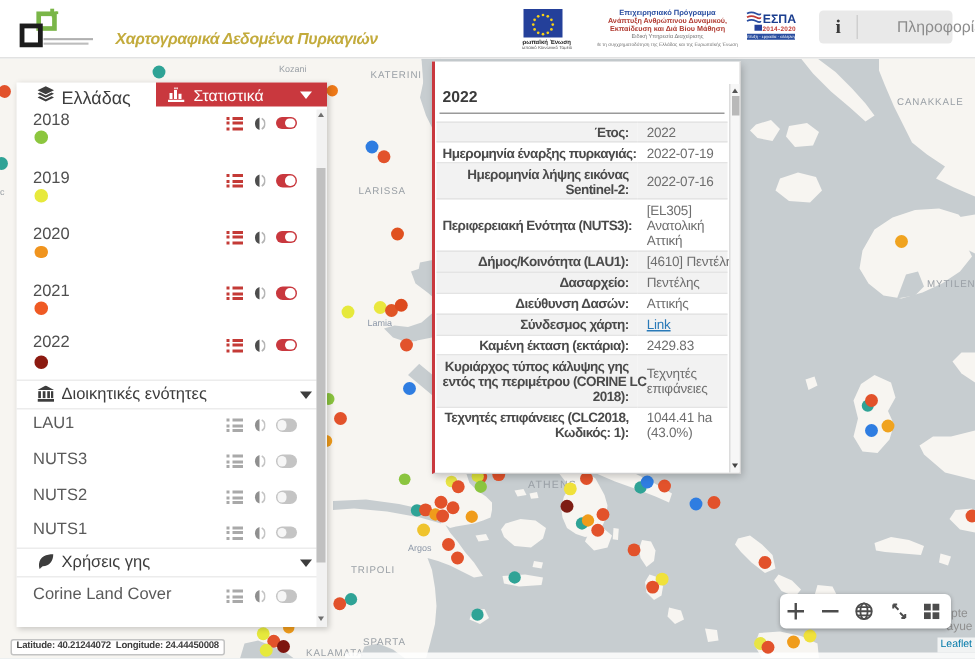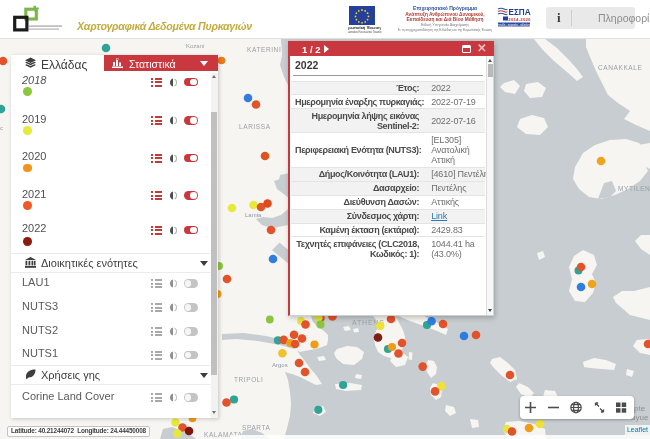--- a/index.html
+++ b/index.html
@@ -277,21 +277,21 @@
             <rect x="1" y="4" width="2" height="4"></rect>
             <rect x="4" y="2" width="2" height="6"></rect>
             <rect x="7" y="4.5" width="2" height="3.5"></rect>
             <rect x="4.2" y="0.3" width="0.9" height="1.2"></rect>
             <rect x="5.6" y="0.3" width="0.9" height="1.2"></rect>
           </g>
         </svg>
   <span class="lbl">Στατιστικά</span>
   <span class="carew" style="left:96px;top:6px"></span>
 </div>
-<span class="abs" style="left:11px;top:19.0px;font-size:11px;color:#4f4f4f;font-style:italic;">2018</span>
+<span class="abs" style="left:11px;top:19.0px;font-size:11px;color:#4f4f4f;">2018</span>
 <span class="abs" style="left:12px;top:32.300000000000004px;width:8.8px;height:8.8px;border-radius:50%;background:#8cc63e"></span>
 <span class="lico" style="left:140px;top:22.7px">
         <i style="top:0px;background:#c43a36"></i>
         <b style="top:0px;background:#c43a36"></b>
         <i style="top:3.5px;background:#c43a36"></i>
         <b style="top:3.5px;background:#c43a36"></b>
         <i style="top:7px;background:#c43a36"></i>
         <b style="top:7px;background:#c43a36"></b>
       </span>
 <svg class="abs" style="left:157px;top:22.7px" width="9" height="9" viewBox="0 0 9 9">
@@ -467,26 +467,20 @@
       </svg>
 <span class="tog toff" style="left:172.5px;top:338.25px">
         <span class="knob"></span>
       </span>
 <div class="sbtrack" style="left:199.5px;top:18px;width:7px;height:345px;"></div>
 <span class="arr" style="left:200.5px;top:20px;border-left:2.5px solid transparent;border-right:2.5px solid transparent;border-bottom:3.5px solid #6f6f6f;"></span>
 <span class="arr" style="left:200.5px;top:356px;border-left:2.5px solid transparent;border-right:2.5px solid transparent;border-top:3.5px solid #6f6f6f;"></span>
 <div class="sbthumb" style="left:200px;top:57px;width:6px;height:263px;"></div>
 </div>
 <div id="popup">
-<div id="pophead">
-  <span class="abs" style="left:14px;top:3px;font-size:9.5px;font-weight:bold;color:#fff;">1 / 2</span>
-  <span class="abs" style="left:36px;top:4.2px;width:0;height:0;border-left:5.5px solid #fff;border-top:4px solid transparent;border-bottom:4px solid transparent;"></span>
-  <span class="abs" style="left:174px;top:4px;width:9px;height:8px;border:1.2px solid #fff;border-top:3px solid #fff;border-radius:1.5px;"></span>
-  <span class="abs" style="left:189px;top:-0.5px;font-size:11.5px;color:#f0bcbf;font-weight:bold;">✕</span>
-</div>
 <div id="popbody">
   <div class="abs" style="left:5px;top:3px;font-size:10.5px;font-weight:bold;color:#3a3a3a;">2022</div>
   <div class="abs" style="left:3px;top:18.5px;width:190px;height:1px;background:#9a9a9a;"></div>
   <table class="pt" style="position:absolute;left:1px;top:24.5px;">
     <tbody>
             <tr class="g">
               <td class="l">Έτος:</td>
               <td class="v">2022</td>
             </tr>
     <tr>
@@ -513,20 +507,24 @@
               <td class="l">Διεύθυνση Δασών:</td>
               <td class="v">Αττικής</td>
             </tr>
     <tr class="g">
               <td class="l">Σύνδεσμος χάρτη:</td>
               <td class="v"><span style="color:#2a7ab8;text-decoration:underline;text-align:right;">Link</span></td>
             </tr>
     <tr>
               <td class="l">Καμένη έκταση (εκτάρια):</td>
               <td class="v">2429.83</td>
+            </tr>
+    <tr class="g">
+              <td class="l">Κυριάρχος τύπος κάλυψης γης<br>εντός της περιμέτρου (CORINE LC<br>2018):</td>
+              <td class="v">Τεχνητές<br>επιφάνειες</td>
             </tr>
     <tr>
               <td class="l">Τεχνητές επιφάνειες (CLC2018,<br>Κωδικός: 1):</td>
               <td class="v">1044.41 ha<br>(43.0%)</td>
             </tr>
   </tbody>
         </table>
 </div>
 <div class="abs" style="left:196px;top:15px;width:7px;height:259px;background:#f7f7f7;border-left:1px solid #dcdcdc;"></div>
 <span class="arr" style="left:197.5px;top:18px;border-left:2.5px solid transparent;border-right:2.5px solid transparent;border-bottom:3.5px solid #555;"></span>

